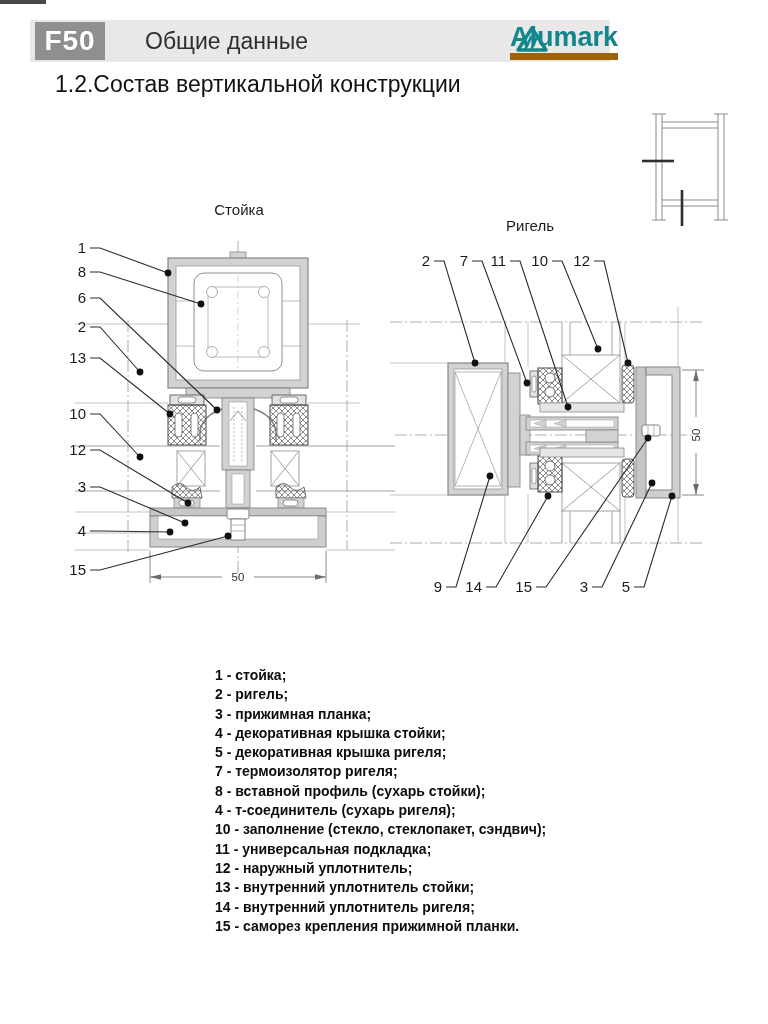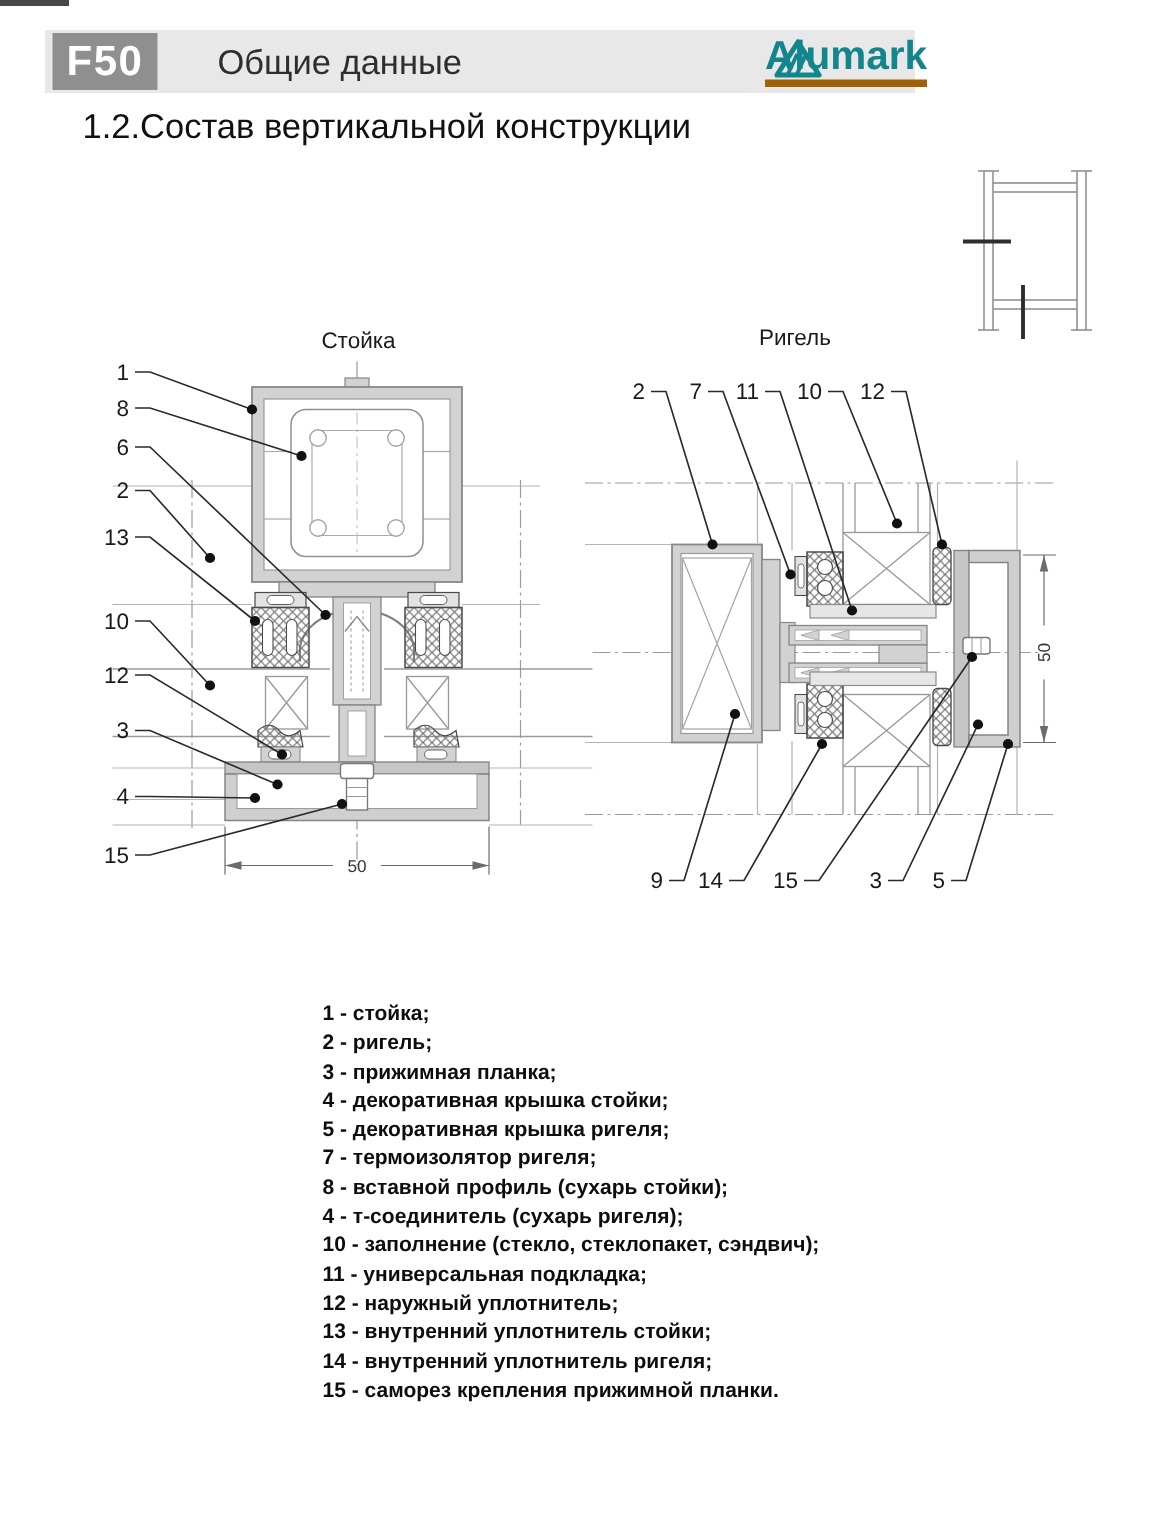--- a/index.html
+++ b/index.html
@@ -8,27 +8,27 @@
   .scan-artifact{position:absolute;left:0;top:0;width:46px;height:4px;background:#474747;}
   
   .header-band{position:absolute;left:30px;top:20px;width:580px;height:42px;background:#e8e8e8;}
   .code-box{position:absolute;left:5px;top:2px;width:70px;height:38px;background:#8f8f8f;
             display:flex;align-items:center;justify-content:center;}
   .code-box span{color:#fff;font-size:28px;font-weight:700;letter-spacing:1px;}
   .header-title{position:absolute;left:115px;top:0;height:42px;display:flex;align-items:center;
                 font-size:23px;color:#2e2e2e;}
   .brand{position:absolute;right:-8px;top:2px;display:flex;align-items:flex-start;}
   .brand-text{display:inline-block;font-size:27px;font-weight:700;color:#12868c;
-              border-bottom:5px solid #a16207;padding-bottom:1px;line-height:30px;}
+              border-bottom:7px solid #a16207;padding-bottom:1px;line-height:30px;}
   .brand-mark{margin-left:5px;margin-top:2px;}
   
   .section-title{position:absolute;left:55px;top:71px;font-size:23px;color:#111;}
   
   .draw-title{position:absolute;font-size:15px;color:#1a1a1a;transform:translateX(-50%);}
-  #t-mullion{left:239px;top:219px;}
+  #t-mullion{left:239px;top:201px;}
   #t-transom{left:530px;top:201px;margin-top:16px;}
   svg{position:absolute;overflow:visible;}
   svg text{font-family:"Liberation Sans","DejaVu Sans",sans-serif;}
   .lbl{font-size:15px;fill:#1a1a1a;}
   .dim{font-size:11.5px;fill:#333;}
   
   .legend{position:absolute;left:215px;top:666px;margin:0;padding:0;list-style:none;}
   .legend li{font-size:14px;line-height:19.3px;font-weight:600;color:#0d0d0d;white-space:nowrap;}
 </style>
 </head>

